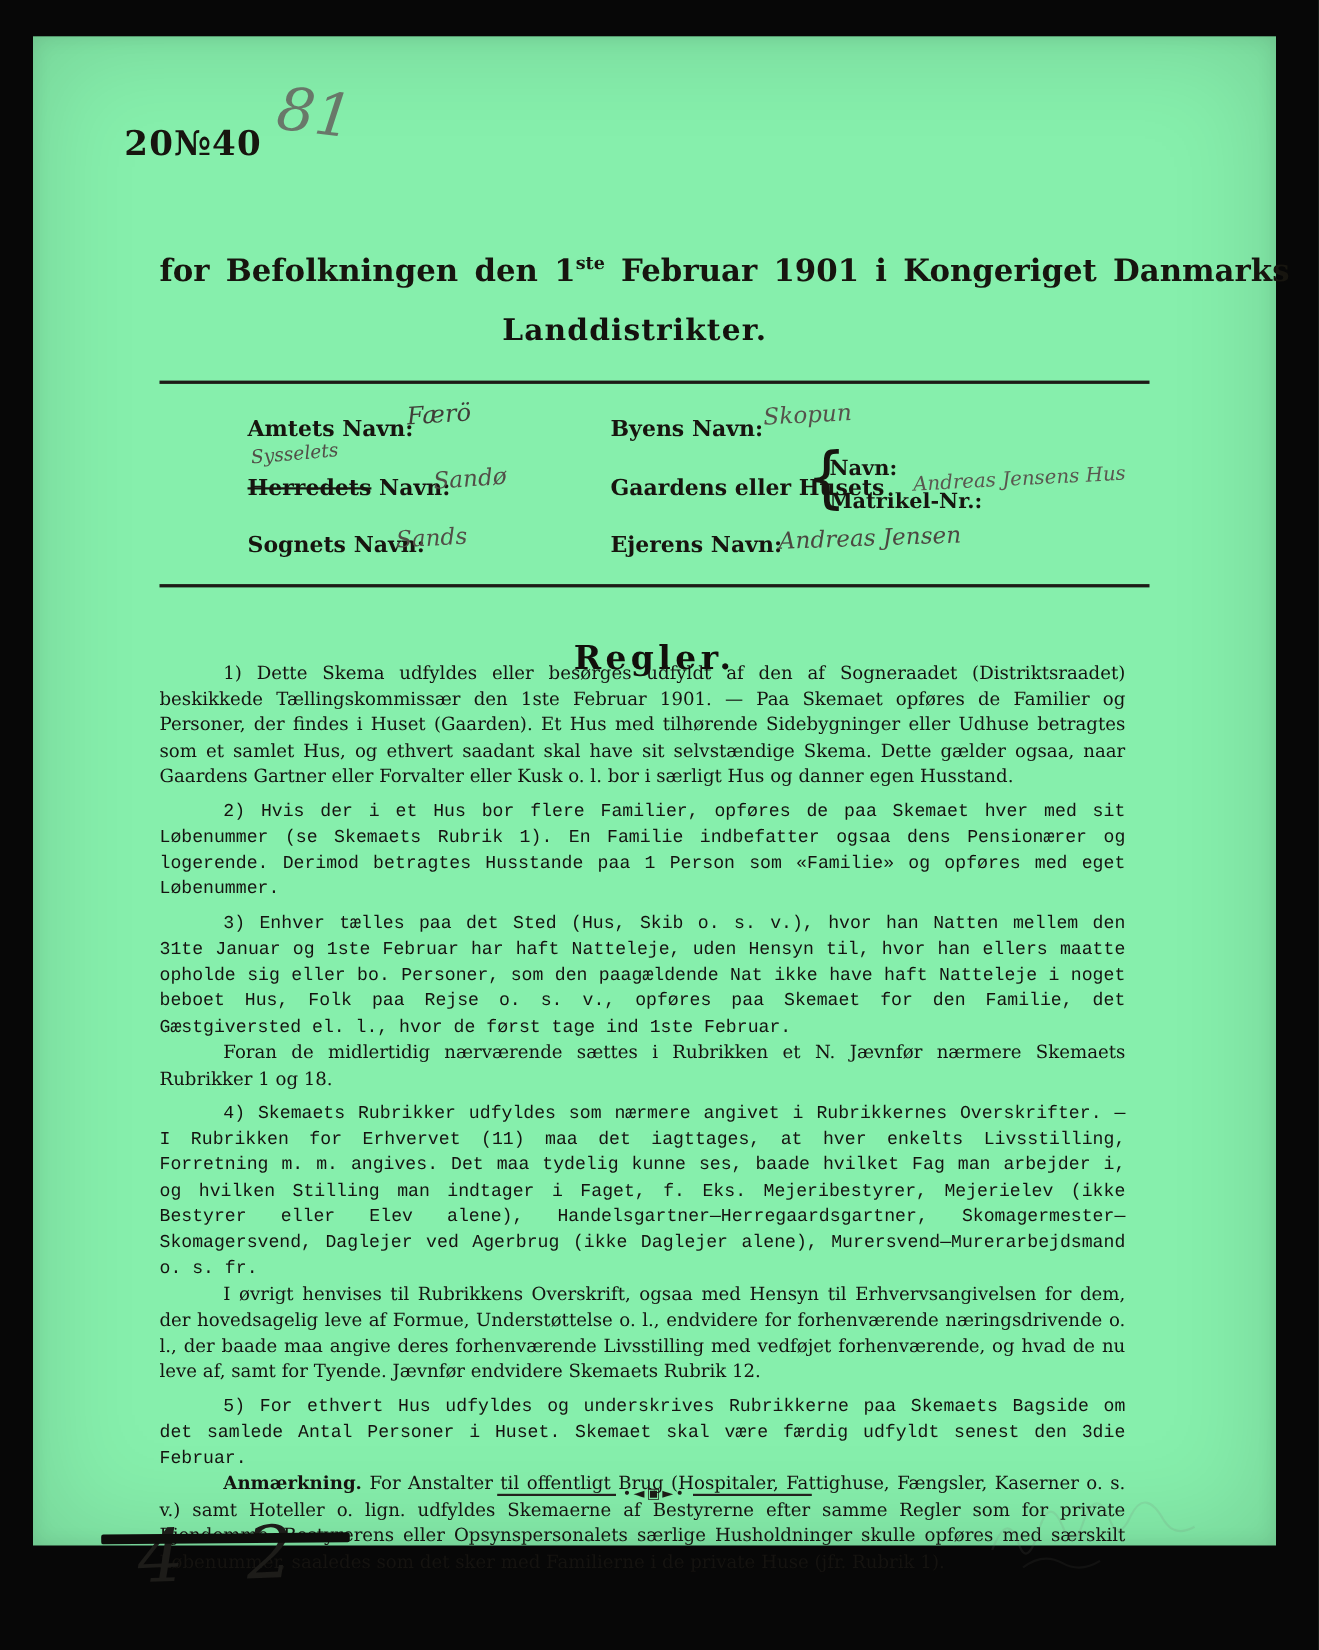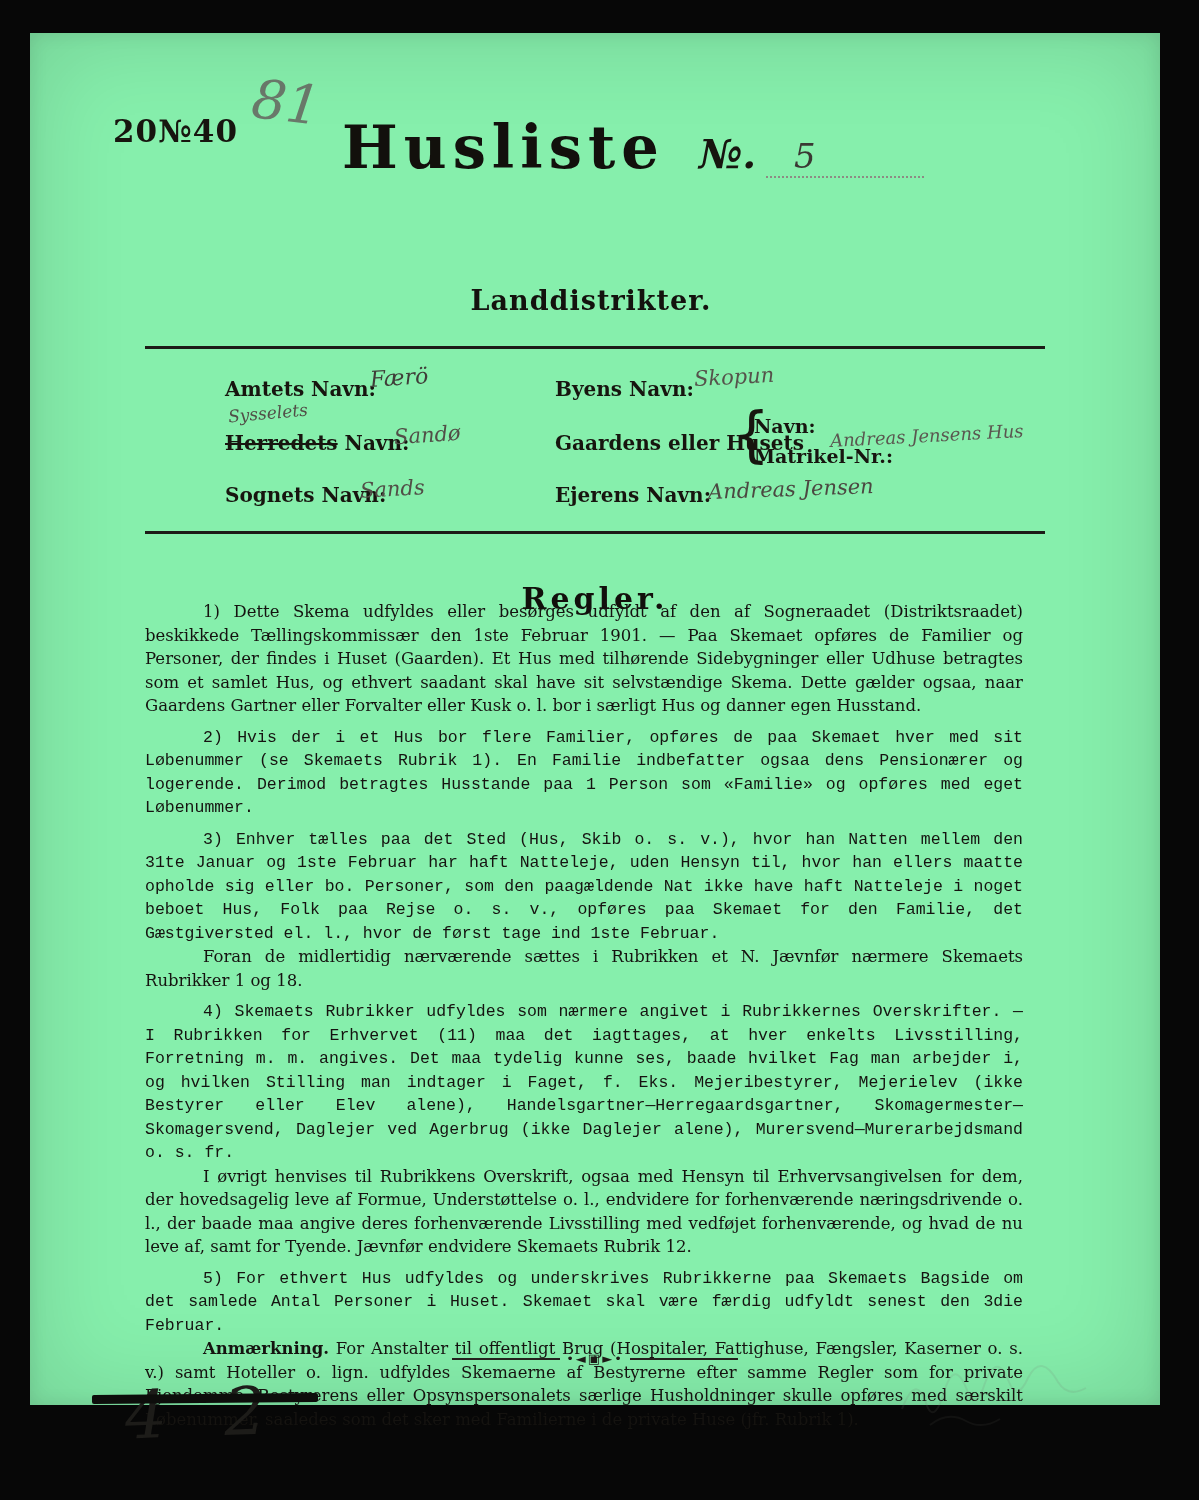--- a/index.html
+++ b/index.html
@@ -42,21 +42,21 @@
     border-bottom:2px dotted #8d8b84;text-align:left;padding-left:28px;
   }
   .list-number{font-size:34px;color:#3a3833;}
   .subtitle{
     position:absolute;left:115px;top:196px;width:900px;
     text-align:center;font-size:28px;font-weight:bold;color:#17150f;
     word-spacing:5px;white-space:nowrap;
   }
   .subtitle sup{font-size:16px;}
   .subtitle2{
-    position:absolute;left:111px;top:252px;width:900px;
+    position:absolute;left:97px;top:252px;width:900px;
     text-align:center;font-size:27px;font-weight:bold;color:#14120e;
     letter-spacing:1px;
   }
 
   
   .rule-line{position:absolute;left:115px;width:900px;height:3px;background:#1d1b17;}
   .line-top{top:313px;}
   .line-mid{top:498px;}
 
   
@@ -123,26 +123,22 @@
   }
 </style>
 </head>
 <body>
 
 <div class="paper">
 
   <div class="form-code ink">20№40</div>
   <div class="hw hw-corner">81</div>
 
-  <div class="title-row">
-    <span class="title">Husliste</span>
-    <span class="no-sign">№.</span>
-    <span class="number-slot"><span class="hw list-number">5</span></span>
-  </div>
 
+  <div class="subtitle"><span>for Befolkningen den 1</span><sup>ste</sup><span> Februar 1901 i Kongeriget Danmarks</span></div>
   <div class="subtitle2">Landdistrikter.</div>
 
   <div class="rule-line line-top"></div>
 
   <span class="f-label lab-amt">Amtets Navn:</span>
   <span class="f-value hw val-amt">Færö</span>
 
   <span class="f-label lab-by">Byens Navn:</span>
   <span class="f-value hw val-by">Skopun</span>
 

